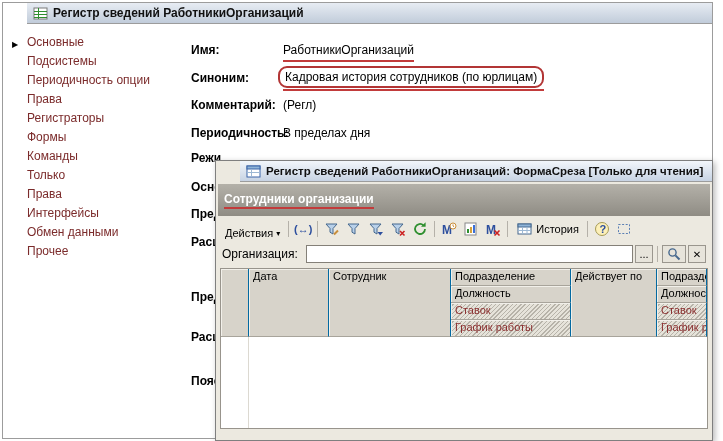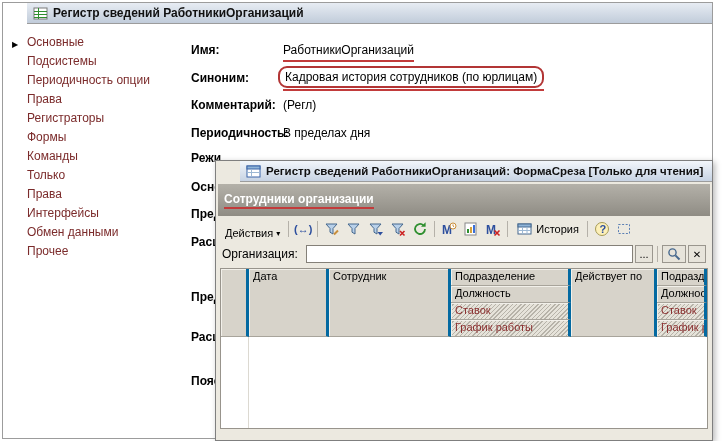--- a/index.html
+++ b/index.html
@@ -62,21 +62,21 @@
           font-family: inherit; font-size: 11px; display: flex; align-items: center; justify-content: center;
           padding: 0 3px; cursor: pointer; }
   .xbtn { font-size: 10px; }
   
   .grid { flex: 1; min-height: 0; display: flex; flex-direction: column;
           margin: 0 2px 11px 2px; border: 1px solid #98948c; background: #fff; }
   .ghead { display: flex; flex: none; background: #d7d3ca; }
   .gcol { display: flex; flex-direction: column; flex: none; min-width: 0; }
   .gcol.last { flex: 1; }
   .gcell { height: 17px; flex: none; font-size: 11px; padding: 1px 4px 0;
-           background: #d7d3ca; border-right: 3px solid #0369a1; border-bottom: 1px solid #a8a49b;
+           background: #d7d3ca; border-right: 1px solid #0369a1; border-bottom: 1px solid #a8a49b;
            box-shadow: inset 1px 1px 0 #f2f0ea; white-space: nowrap; overflow: hidden; }
   .gcell.tall { height: 68px; }
   .gcell.hatch {
     background: repeating-linear-gradient(135deg,#e6e3da 0px,#e6e3da 2px,#b7b3a9 2px,#b7b3a9 3px);
     color: #8b2f2f;
   }
   .gbody { flex: 1; min-height: 0; background: #fff; position: relative; }
   .selline { position: absolute; left: 27px; top: 0; bottom: 0; width: 1px; background: #dcd9d1; }
   svg { display: block; }
 </style>

